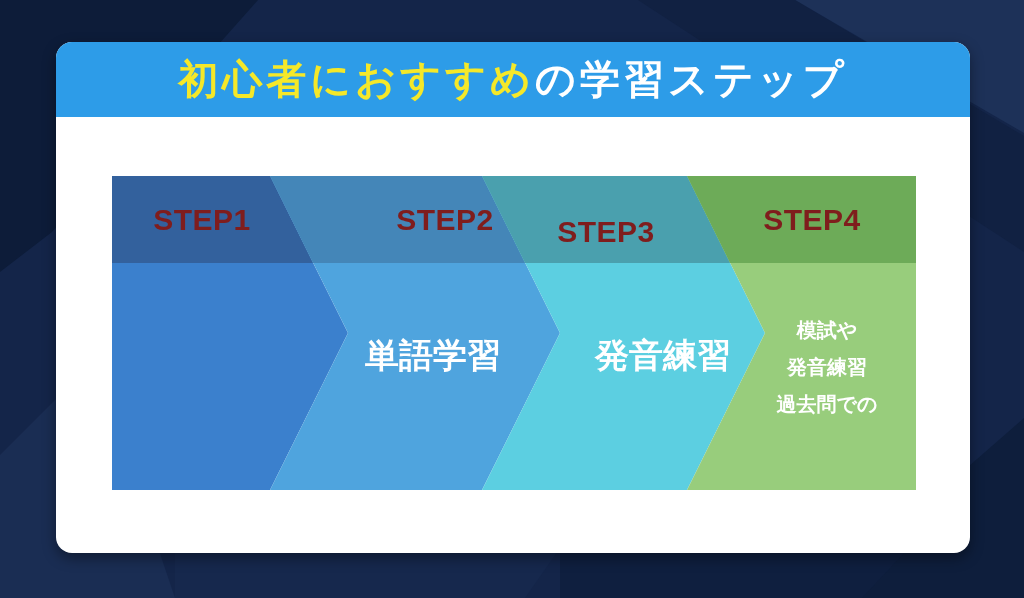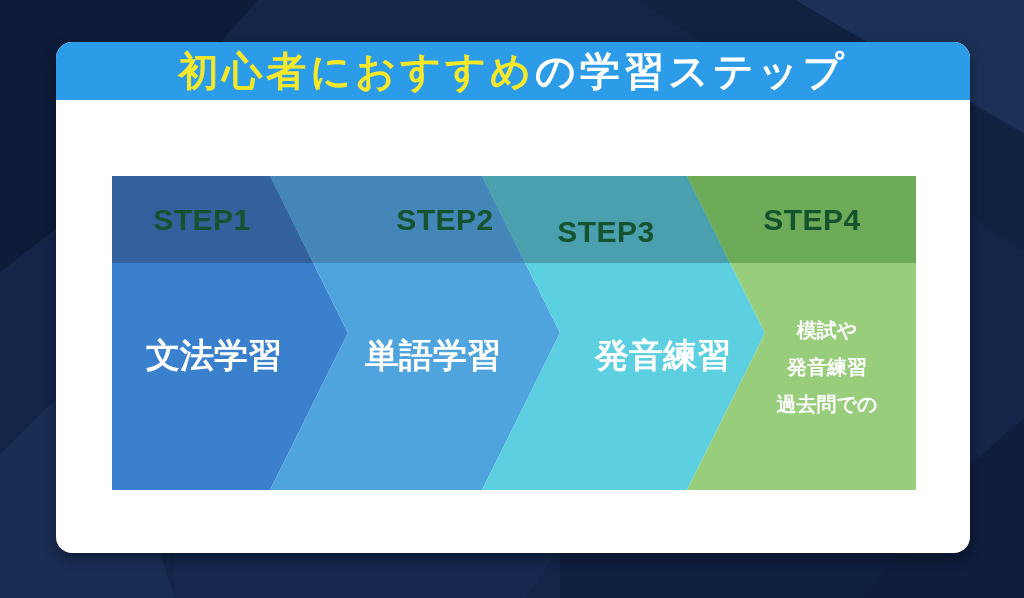--- a/index.html
+++ b/index.html
@@ -23,21 +23,21 @@
     left: 56px; top: 42px;
     width: 914px; height: 511px;
     background: #ffffff;
     border-radius: 16px;
     box-shadow: 0 5px 14px rgba(0,0,0,0.4);
   }
 
   .banner {
     position: absolute;
     left: 0; top: 0;
-    width: 100%; height: 58px;
+    width: 100%; height: 75px;
     background: #2d9ce8;
     border-radius: 16px 16px 0 0;
     display: flex;
     align-items: center;
     justify-content: center;
   }
   .banner .title {
     font-size: 40px;
     font-weight: bold;
     letter-spacing: 4px;
@@ -49,21 +49,21 @@
   .flow {
     position: absolute;
     left: 56px; top: 134px;
     width: 804px; height: 314px;
   }
   .flow svg { position: absolute; left: 0; top: 0; }
 
   .step-label {
     position: absolute;
     transform: translate(-50%, -50%);
-    color: #14532d;
+    color: #7f1d1d;
     font-size: 30px;
     font-weight: bold;
     letter-spacing: 0.5px;
     white-space: nowrap;
   }
   .task-label {
     position: absolute;
     transform: translate(-50%, -50%);
     color: #ffffff;
     font-size: 34px;
@@ -117,21 +117,20 @@
         <polygon points="158,0 370,0 413,87 201,87" fill="#4486b8"></polygon>
         <polygon points="370,0 575,0 618,87 413,87" fill="#4aa0ae"></polygon>
         <polygon points="575,0 804,0 804,87 618,87" fill="#6dab58"></polygon>
       </svg>
 
       <div class="step-label" style="left:90px;  top:44px;">STEP1</div>
       <div class="step-label" style="left:287px; top:44px;margin-left:46px;">STEP2</div>
       <div class="step-label" style="left:494px; top:56px;">STEP3</div>
       <div class="step-label" style="left:700px; top:44px;">STEP4</div>
 
-      <div class="task-label" style="left:102px; top:180px;">文法学習</div>
       <div class="task-label" style="left:321px; top:180px;">単語学習</div>
       <div class="task-label" style="left:551px; top:180px;">発音練習</div>
       <div class="task-multi" style="left:715px; top:191px;">
         <div>模試や</div>
         <div>発音練習</div>
         <div>過去問での</div>
       </div>
     </div>
 
   </div>

